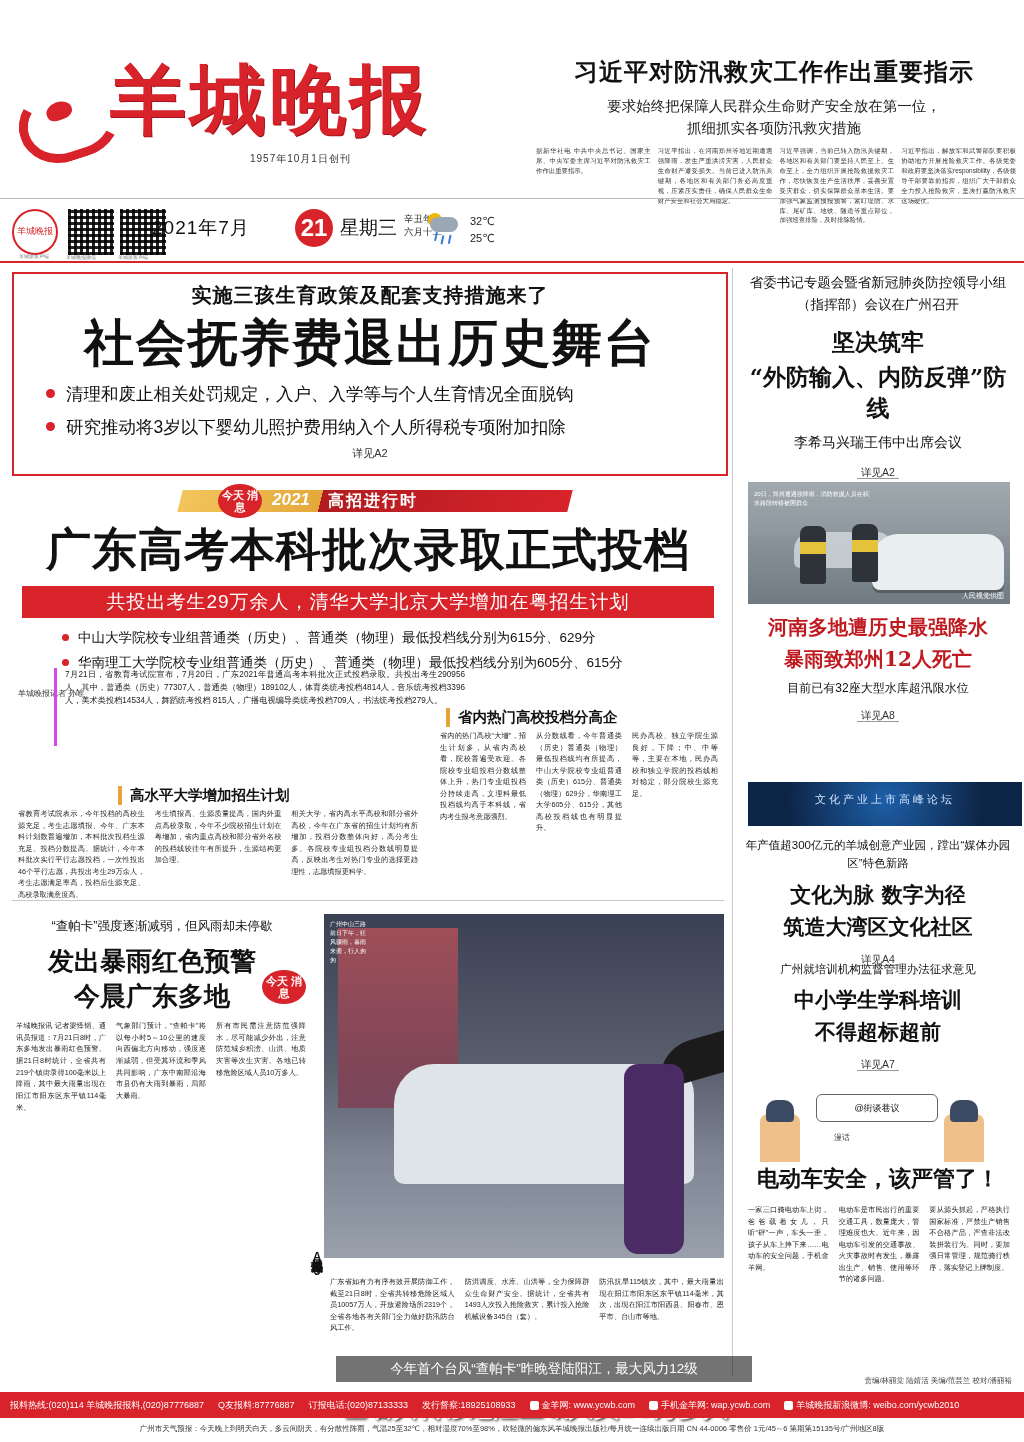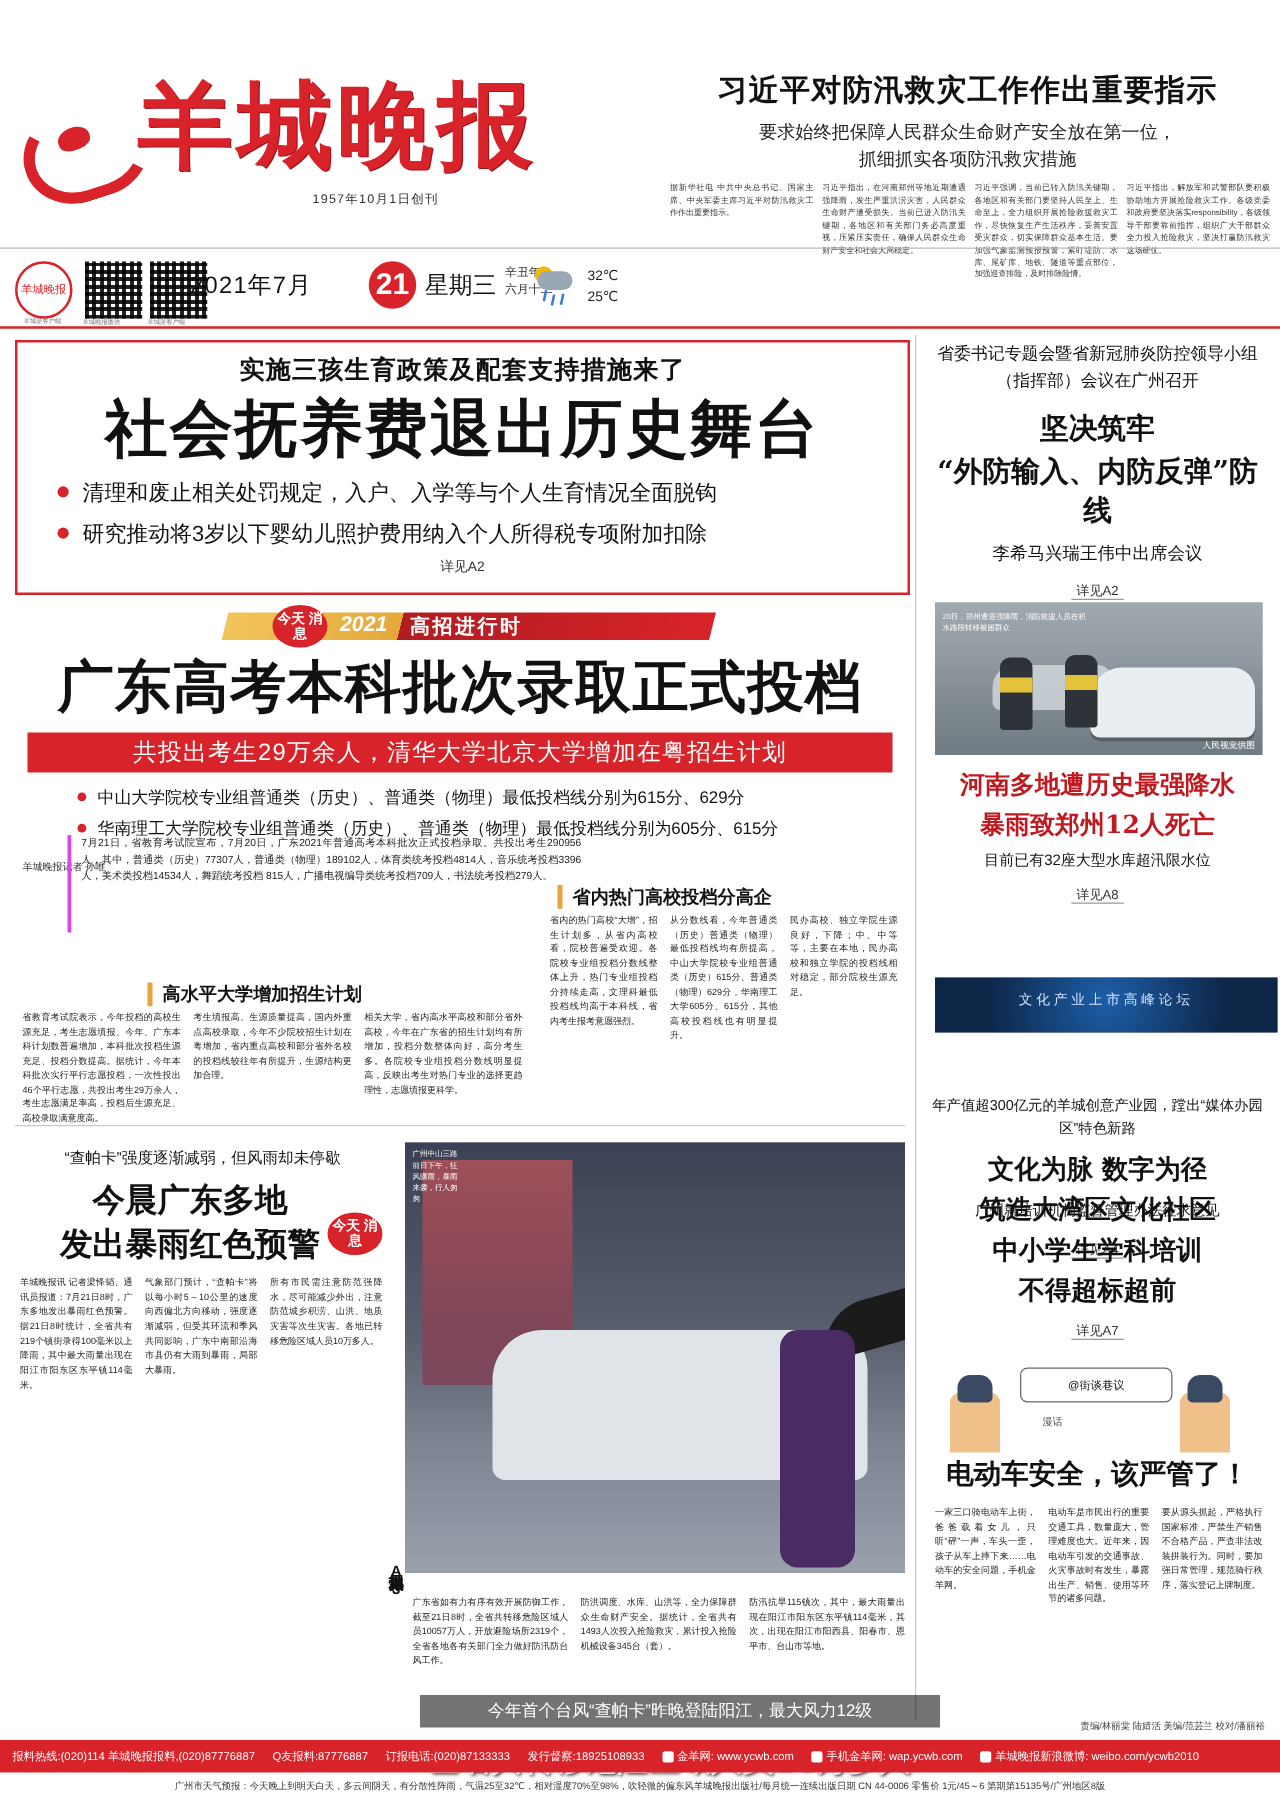--- a/index.html
+++ b/index.html
@@ -348,21 +348,21 @@
     <div class="r-title" style="font-size:20px;margin-top:5px;color:#c01a20;">暴雨致郑州12人死亡</div>
     <div style="font-size:12px;text-align:center;margin-top:7px;">目前已有32座大型水库超汛限水位</div>
     <div class="r-see" style="margin-top:12px;"><span class="u">详见A8</span></div>
   </div>
 
   <div class="photo photo2" style="left:748px;top:782px;width:262px;height:44px;">
     <div class="glow"></div>
     <div class="txt">文化产业上市高峰论坛</div>
   </div>
 
-  <div class="rcol" style="top:836px;margin-top:40px;">
+  <div class="rcol" style="top:836px;">
     <div class="r-kicker" style="font-size:11.5px;">年产值超300亿元的羊城创意产业园，蹚出“媒体办园区”特色新路</div>
     <div class="r-title" style="font-size:21px;margin-top:8px;">文化为脉 数字为径</div>
     <div class="r-title" style="font-size:21px;margin-top:4px;">筑造大湾区文化社区</div>
     <div class="r-see" style="margin-top:12px;"><span class="u">详见A4</span></div>
   </div>
 
   <div class="rcol" style="top:960px;">
     <div class="r-kicker" style="font-size:11.5px;">广州就培训机构监督管理办法征求意见</div>
     <div class="r-title" style="font-size:21px;margin-top:8px;">中小学生学科培训</div>
     <div class="r-title" style="font-size:21px;margin-top:4px;">不得超标超前</div>
@@ -395,22 +395,22 @@
     <div class="car"></div>
     <div class="umbrella"></div>
     <div class="person"></div>
     <div style="position:absolute;left:6px;top:6px;width:40px;font-size:6px;color:#fff;line-height:1.5;">广州中山三路前日下午，狂风骤雨，暴雨来袭，行人匆匆</div>
   </div>
   <div class="storm-cap1">今年首个台风“查帕卡”昨晚登陆阳江，最大风力12级</div>
   <div class="storm-cap2">全省共转移危险区域人员10万多人</div>
 
   <div style="position:absolute;left:16px;top:918px;width:292px;text-align:center;font-size:12.5px;color:#111;">“查帕卡”强度逐渐减弱，但风雨却未停歇</div>
   <div class="rain-title">
+    <div>发出暴雨红色预警</div>
     <div>今晨广东多地</div>
-    <div>发出暴雨红色预警</div>
   </div>
   <div class="rain-today">今天
 消息</div>
 
   <div class="rain-cols">
     <div class="c">羊城晚报讯 记者梁怿韬、通讯员报道：7月21日8时，广东多地发出暴雨红色预警。据21日8时统计，全省共有219个镇街录得100毫米以上降雨，其中最大雨量出现在阳江市阳东区东平镇114毫米。</div>
     <div class="c">气象部门预计，“查帕卡”将以每小时5～10公里的速度向西偏北方向移动，强度逐渐减弱，但受其环流和季风共同影响，广东中南部沿海市县仍有大雨到暴雨，局部大暴雨。</div>
     <div class="c">所有市民需注意防范强降水，尽可能减少外出，注意防范城乡积涝、山洪、地质灾害等次生灾害。各地已转移危险区域人员10万多人。</div>
   </div>
 

